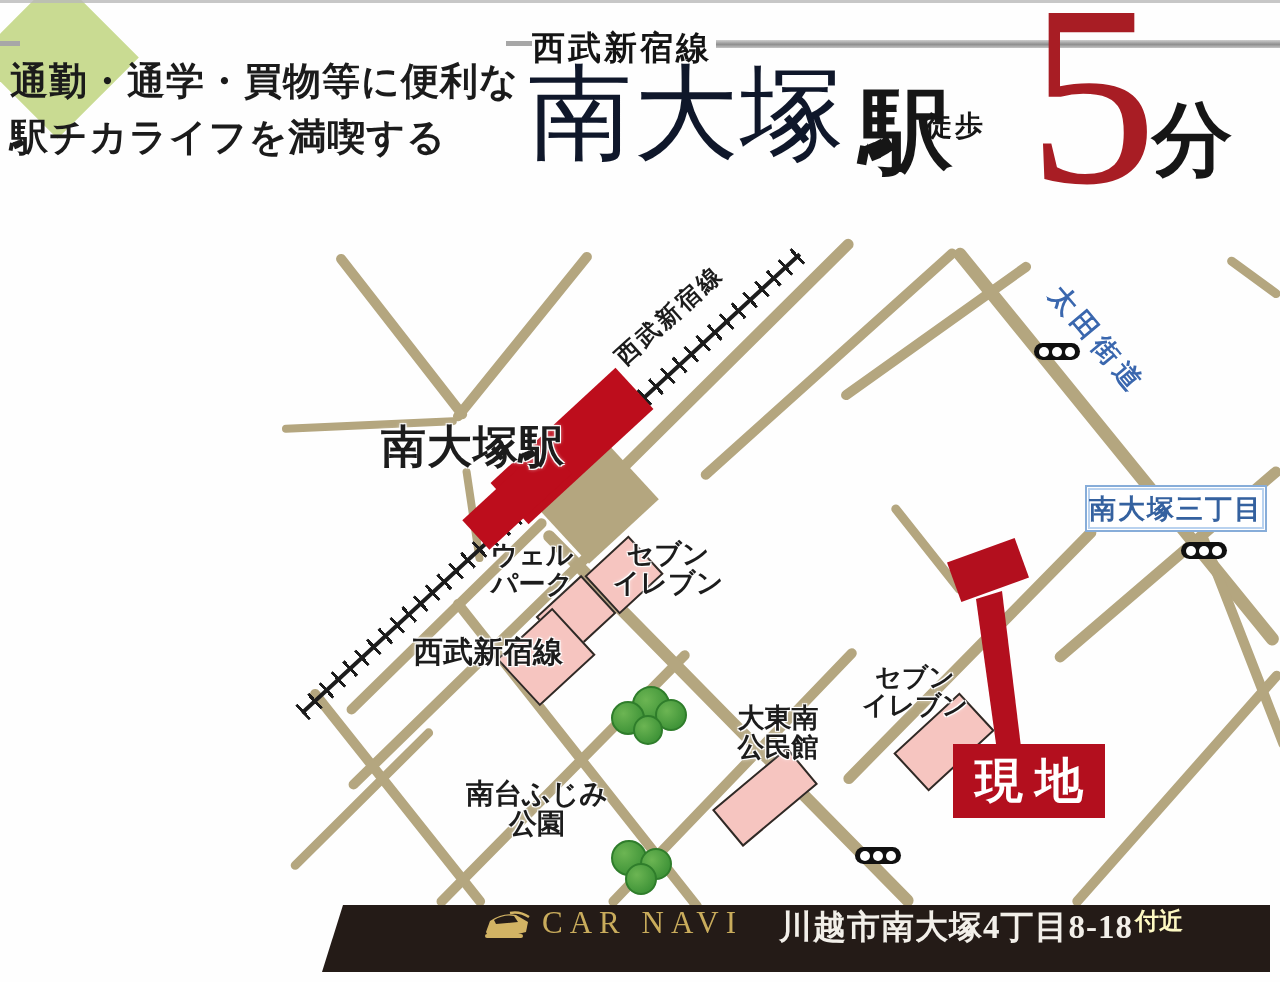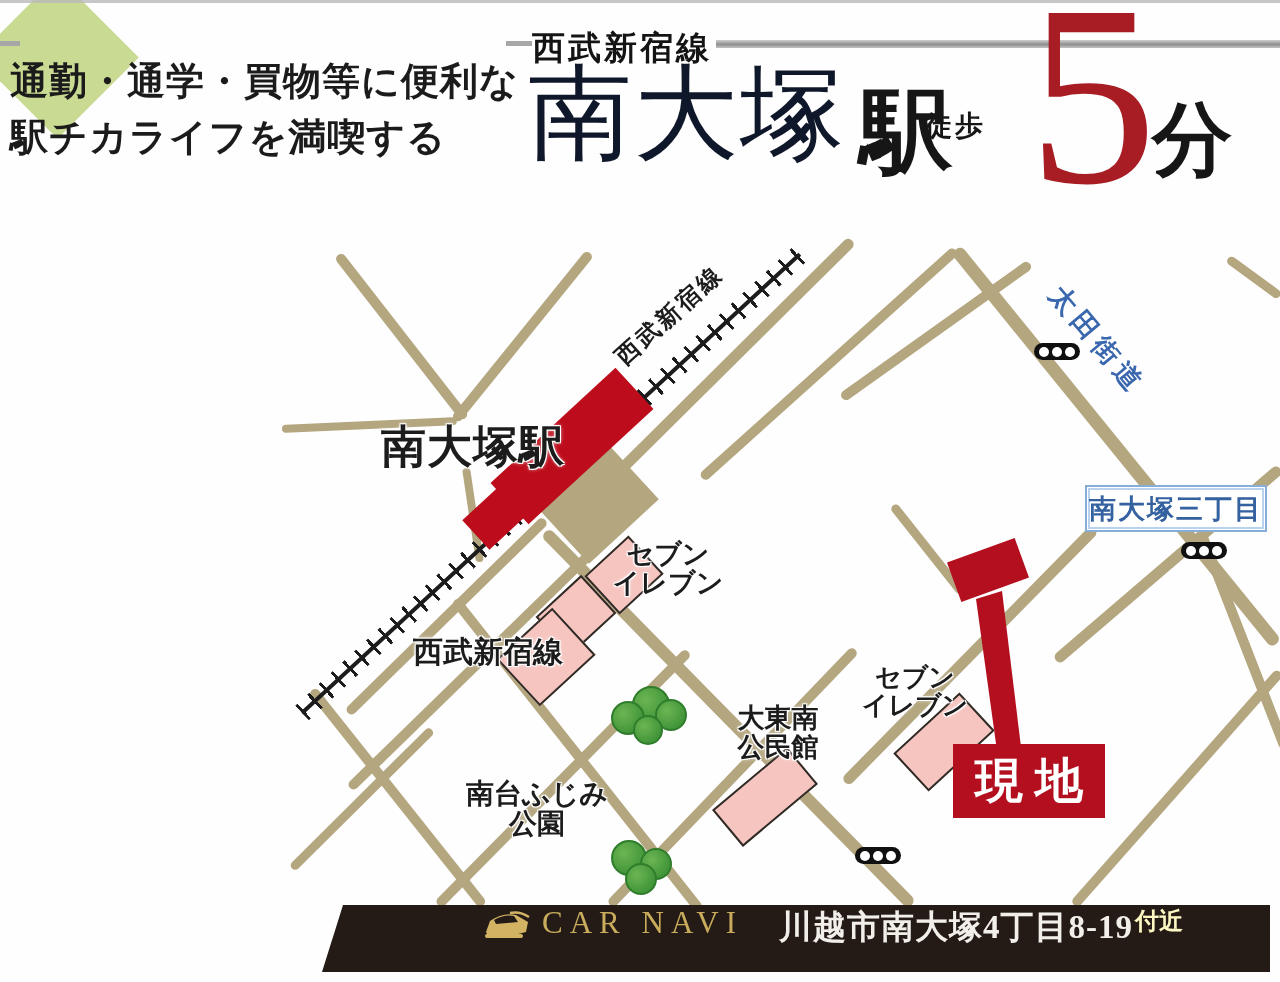--- a/index.html
+++ b/index.html
@@ -134,20 +134,24 @@
     </div>
 
   <svg id="pointer-svg" class="abs" viewBox="0 0 1280 982">
     <polygon points="976,599 1002,591 1021,747 997,751" fill="#b30f1e"></polygon>
   </svg>
 
   <div class="map-label" id="station-map-label">南大塚駅</div>
   <div class="map-label" id="railway-map-label">西武新宿線</div>
   <div class="map-label" id="ota-road-label" style="color: rgb(58, 103, 174);">太田街道</div>
 
+  <div class="map-label" id="label-welpark">
+    <div>ウェル</div>
+    <div>パーク</div>
+  </div>
   <div class="map-label" id="label-seven1">
     <div>セブン</div>
     <div>イレブン</div>
   </div>
   <div class="map-label" id="label-inageya">
     <div>西武新宿線</div>
   </div>
   <div class="map-label" id="label-kominkan">
     <div>大東南</div>
     <div>公民館</div>
@@ -187,15 +191,15 @@
 </div>
 
 <div class="abs" id="navi-bar">
   <svg width="50" height="38" viewBox="0 0 50 38">
     <path d="M4,27 L8,16 Q21,7 34,10 L46,17 L44,27 Q24,33 6,31 Z" fill="#d2b364"></path>
     <path d="M12,15 Q22,9 32,11 L36,17 L14,19 Z" fill="#241b17"></path>
     <path d="M28,8 Q38,6 47,12" stroke="#d2b364" stroke-width="2.5" fill="none"></path>
     <rect x="3" y="29" width="38" height="4" rx="2" fill="#d2b364"></rect>
   </svg>
   <span id="car-navi-label">CAR NAVI</span>
-  <span id="navi-address">川越市南大塚4丁目8-19</span>
+  <span id="navi-address">川越市南大塚4丁目8-18</span>
   <span id="navi-address-suffix">付近</span>
 </div>
 
 </body></html>

